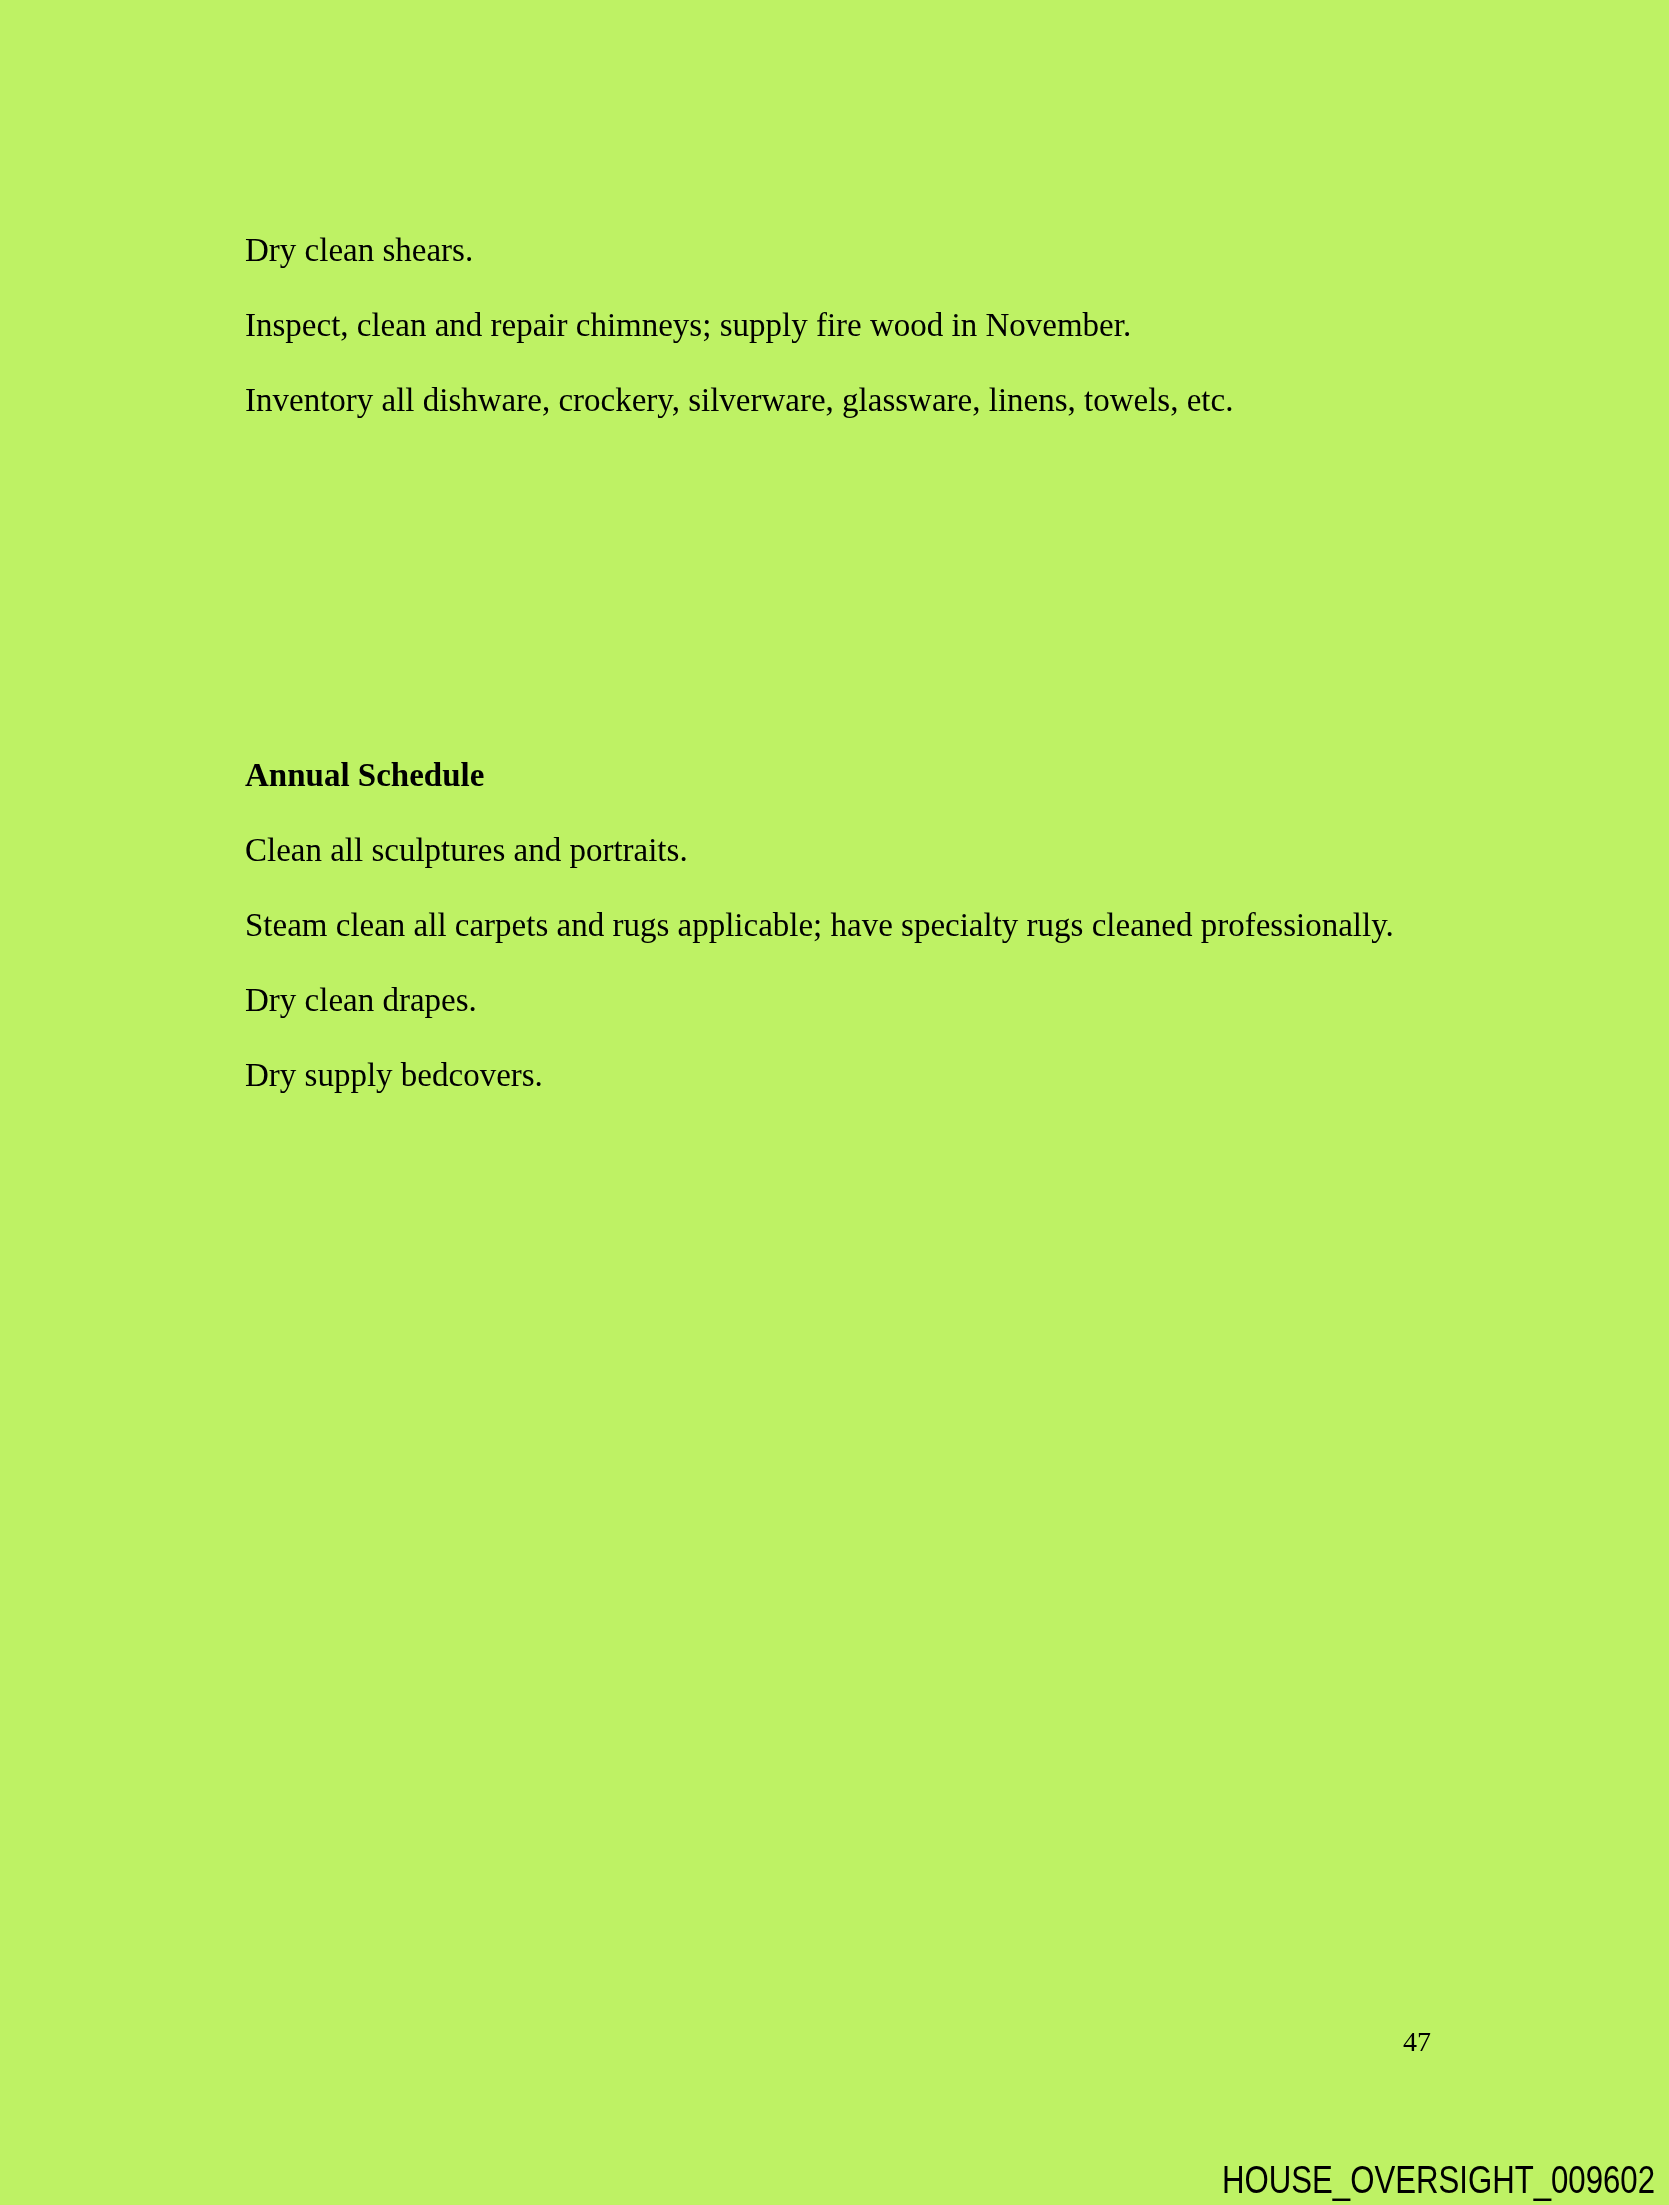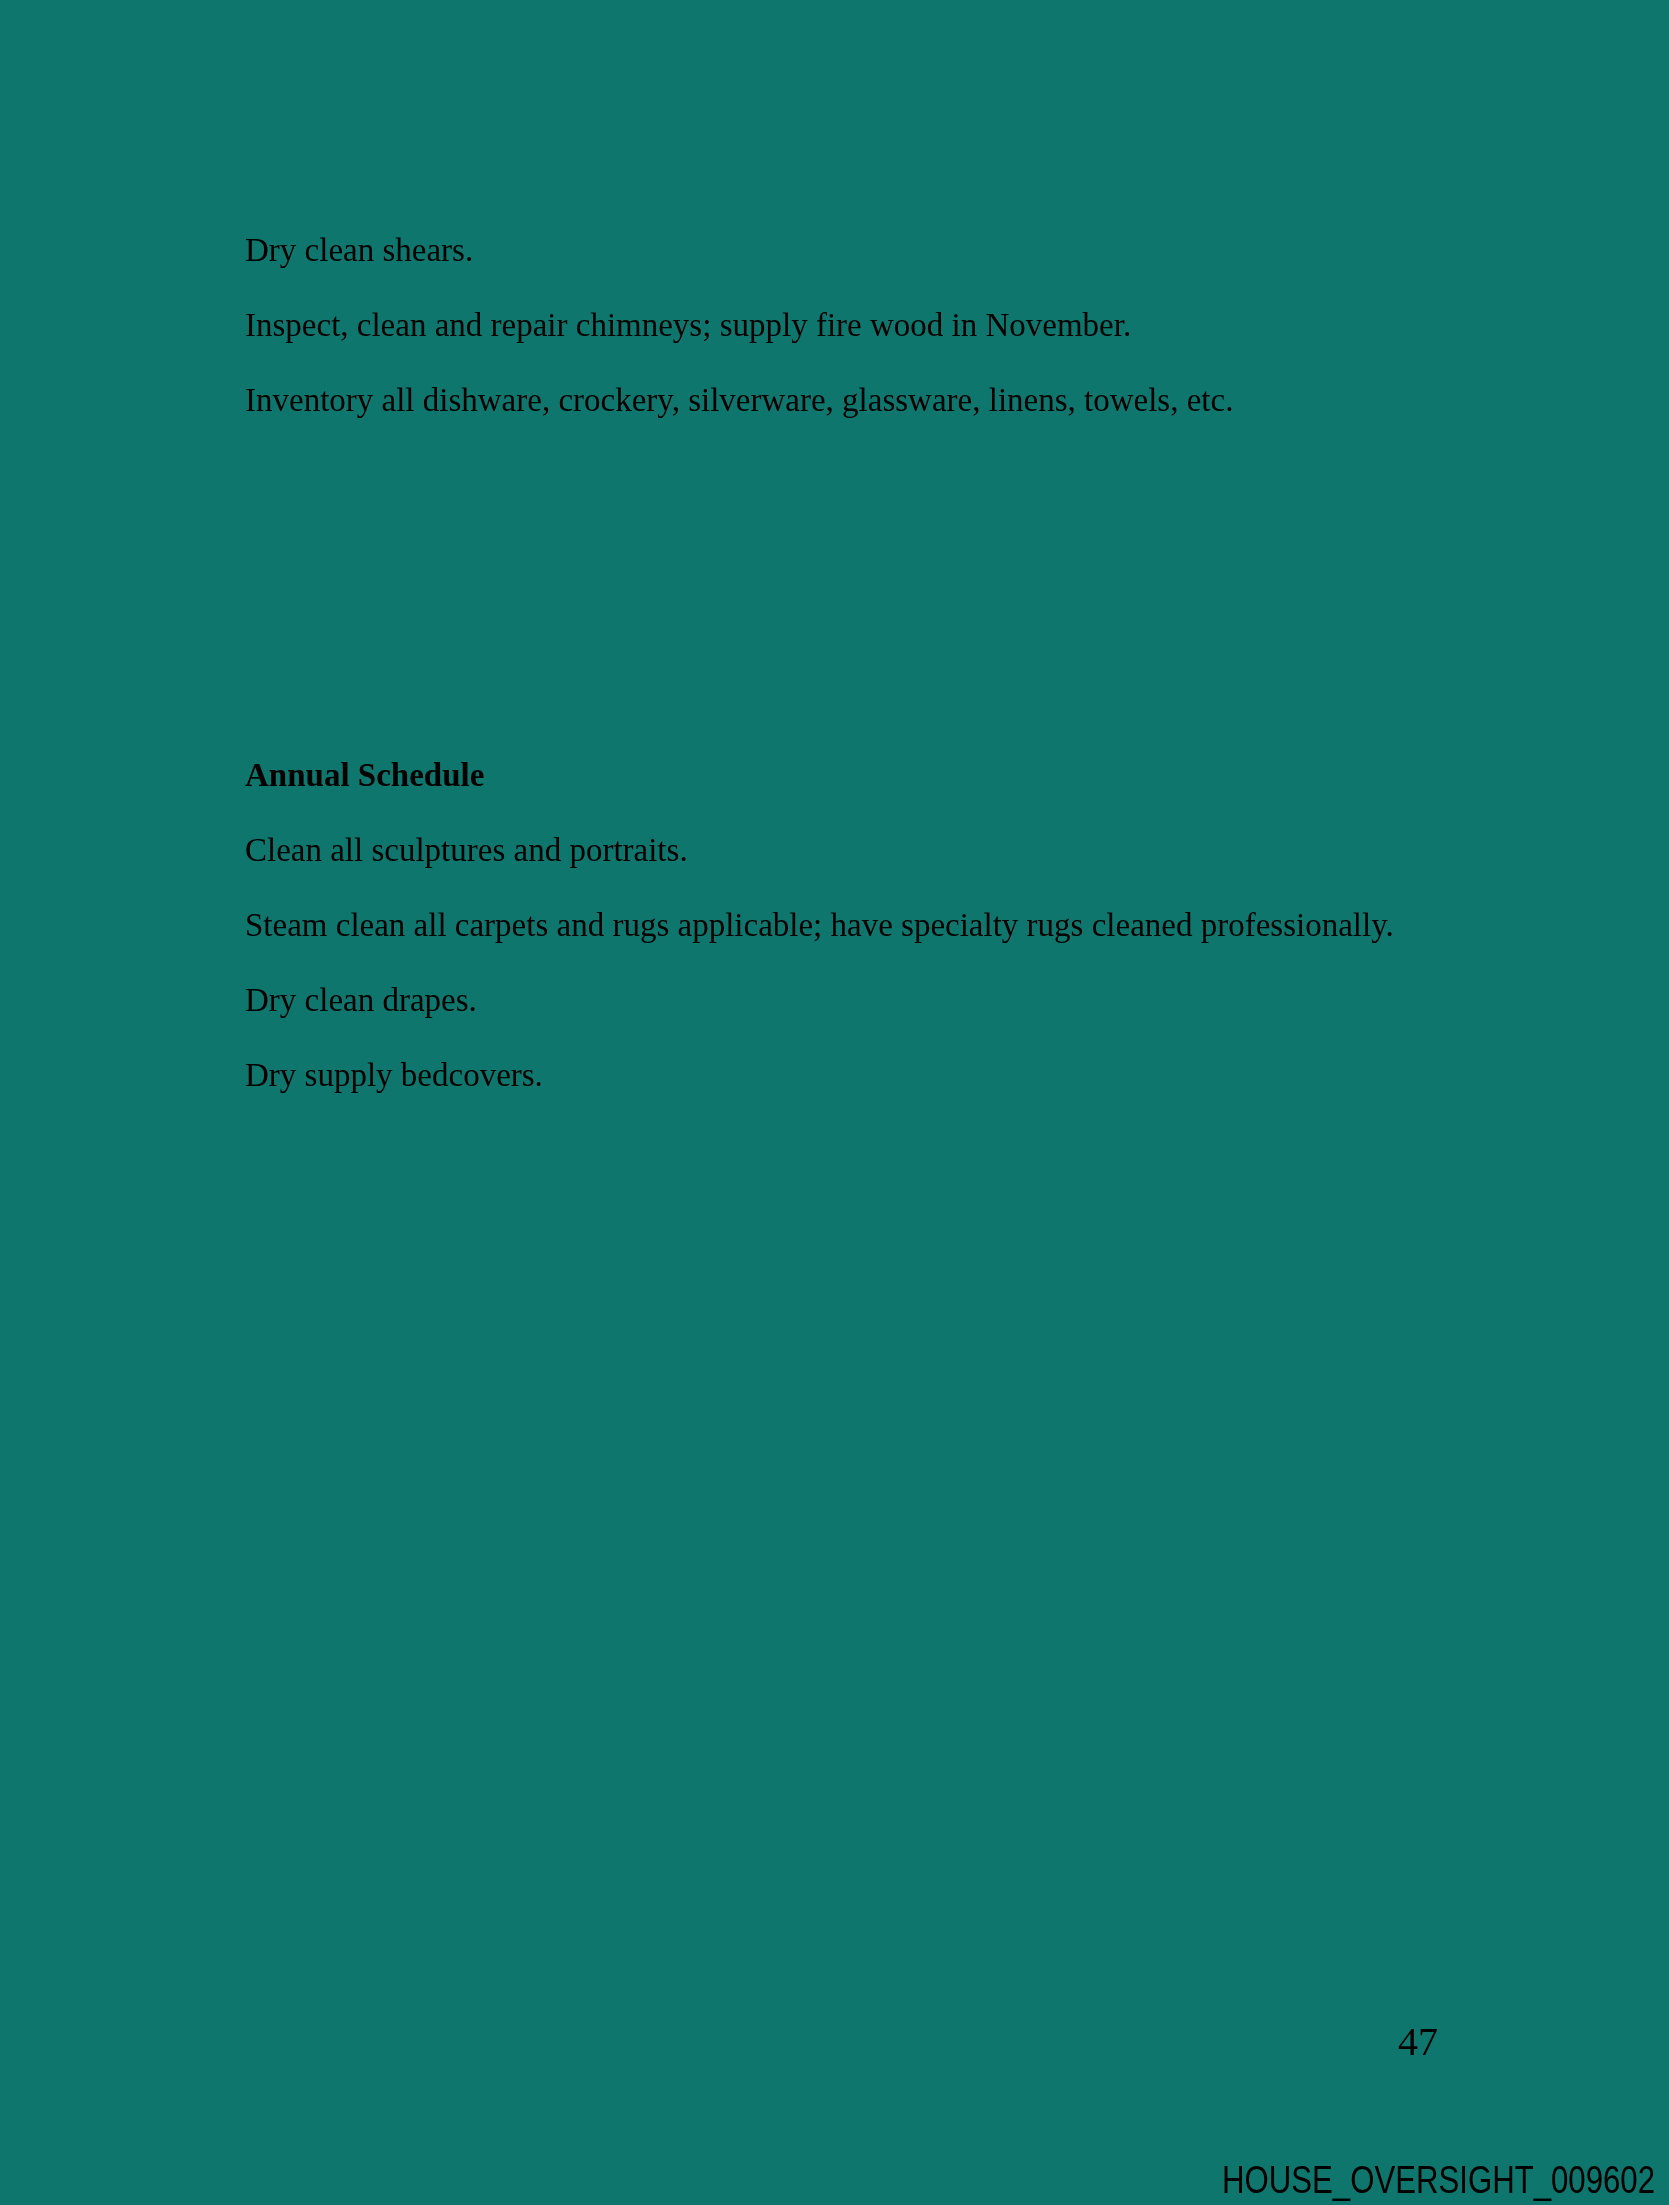--- a/index.html
+++ b/index.html
@@ -4,21 +4,21 @@
 <style>
   html, body {
     margin: 0;
     padding: 0;
     background: #e8e8e8;
   }
   .page {
     position: relative;
     width: 1669px;
     height: 2205px;
-    background: #0f766e;
+    background: #bef264;
     color: #000000;
     font-family: "Liberation Serif", serif;
     overflow: hidden;
   }
   .content {
     position: absolute;
     left: 245px;
     top: 213px;
     width: 1185px;
     font-size: 33px;
@@ -28,22 +28,22 @@
     margin: 0;
     min-height: 75px;
     white-space: nowrap;
   }
   .heading {
     font-weight: bold;
   }
   .page-number {
     position: absolute;
     top: 2025px;
-    right: 231px;
-    font-size: 40px;
+    right: 238px;
+    font-size: 28px;
     line-height: 33px;
     text-align: right;
   }
   .bates {
     position: absolute;
     top: 2161px;
     right: 14.4px;
     font-family: "Liberation Sans", sans-serif;
     font-size: 38px;
     line-height: 39px;

